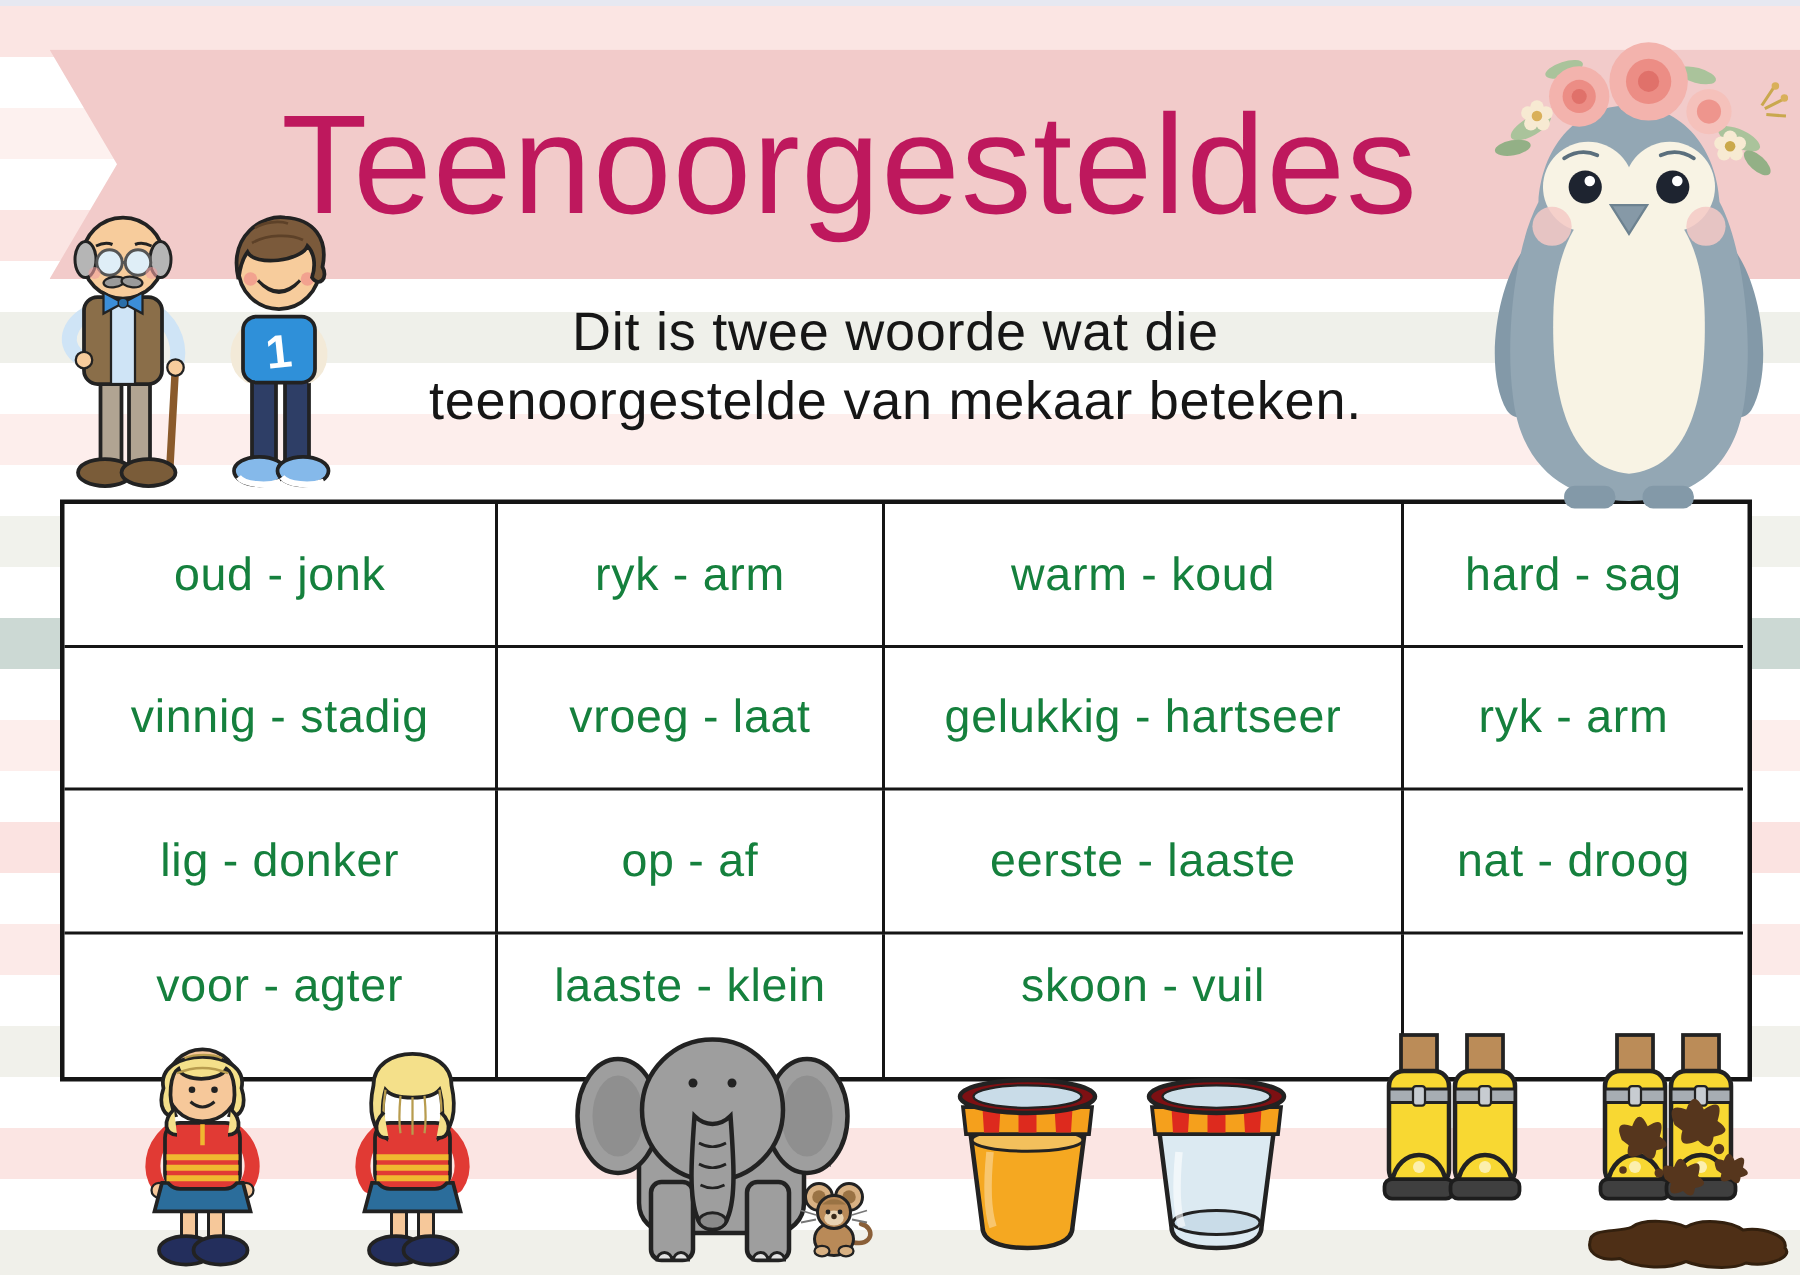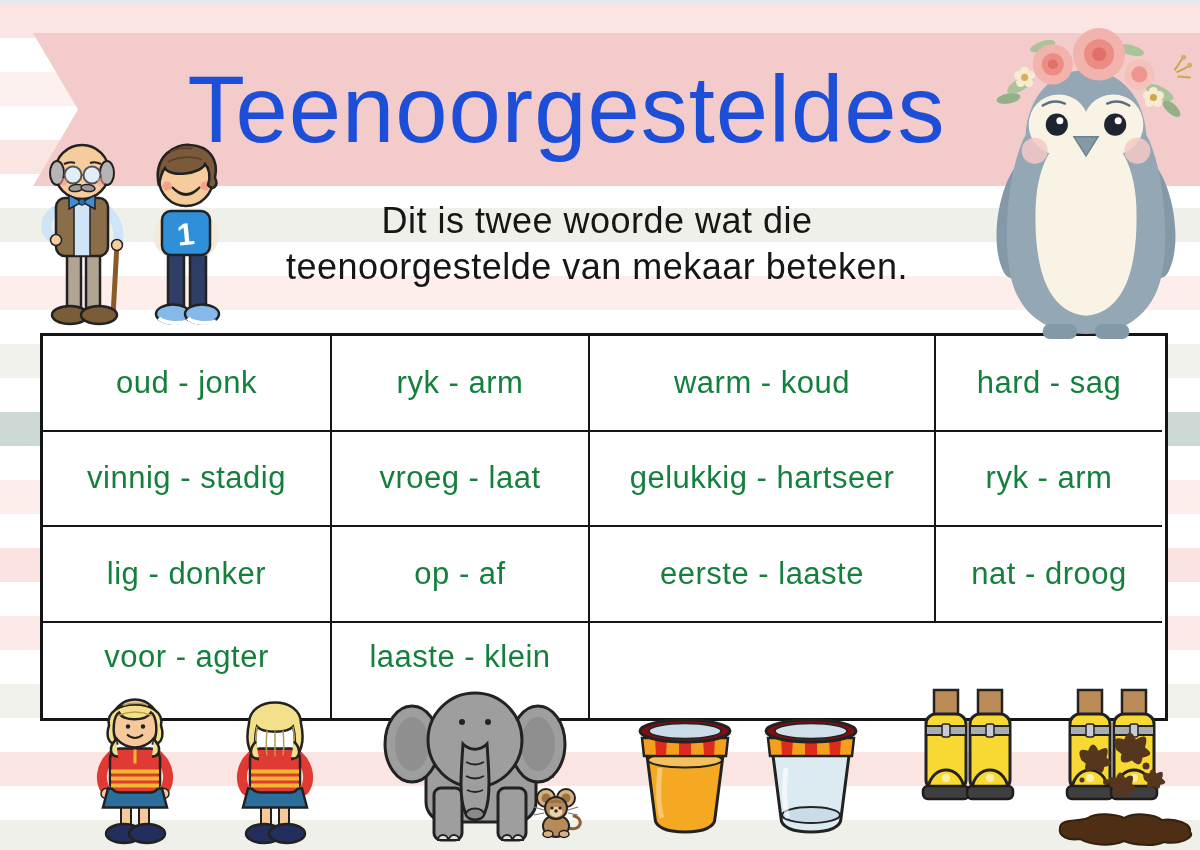--- a/index.html
+++ b/index.html
@@ -38,21 +38,21 @@
   }
 
   .banner {
     position:absolute; left:33px; right:0; top:33px; height:153px;
     background:#f2cbca; z-index:1;
     clip-path:polygon(0 0, 100% 0, 100% 100%, 0 100%, 45px 50%);
     display:flex; align-items:center; justify-content:center;
     padding-left:120px; padding-right:220px;
   }
   .banner .title {
-    font-size:94px; font-weight:300; color:#1d4ed8; letter-spacing:1px;
+    font-size:94px; font-weight:300; color:#be185d; letter-spacing:1px;
     white-space:nowrap; line-height:1;
   }
 
   .intro {
     position:absolute; left:0; right:30px; top:198px; z-index:1;
     text-align:center; color:#161616;
     font-size:36px; line-height:46px; font-weight:400; letter-spacing:.5px;padding-left:24px;
   }
 
   .opposites-table {
@@ -102,20 +102,21 @@
     <div class="cell">vinnig - stadig</div>
     <div class="cell">vroeg - laat</div>
     <div class="cell">gelukkig - hartseer</div>
     <div class="cell">ryk - arm</div>
     <div class="cell">lig - donker</div>
     <div class="cell">op - af</div>
     <div class="cell">eerste - laaste</div>
     <div class="cell">nat - droog</div>
     <div class="cell">voor - agter</div>
     <div class="cell">laaste - klein</div>
+    <div class="cell">skoon - vuil</div>
   </div>
 
   <div class="art" id="art-oldman">
     <svg viewBox="0 0 238 204" xmlns="http://www.w3.org/2000/svg">
 
       <g>
         <path d="M99,112 L95,184" stroke="#8a5a2b" stroke-width="5" stroke-linecap="round"></path>
         <rect x="49" y="116" width="14" height="62" fill="#b1a492" stroke="#222" stroke-width="2.5"></rect>
         <rect x="68" y="116" width="14" height="62" fill="#b1a492" stroke="#222" stroke-width="2.5"></rect>
         <ellipse cx="52" cy="183" rx="18" ry="9" fill="#7a5c39" stroke="#222" stroke-width="2.5"></ellipse>

